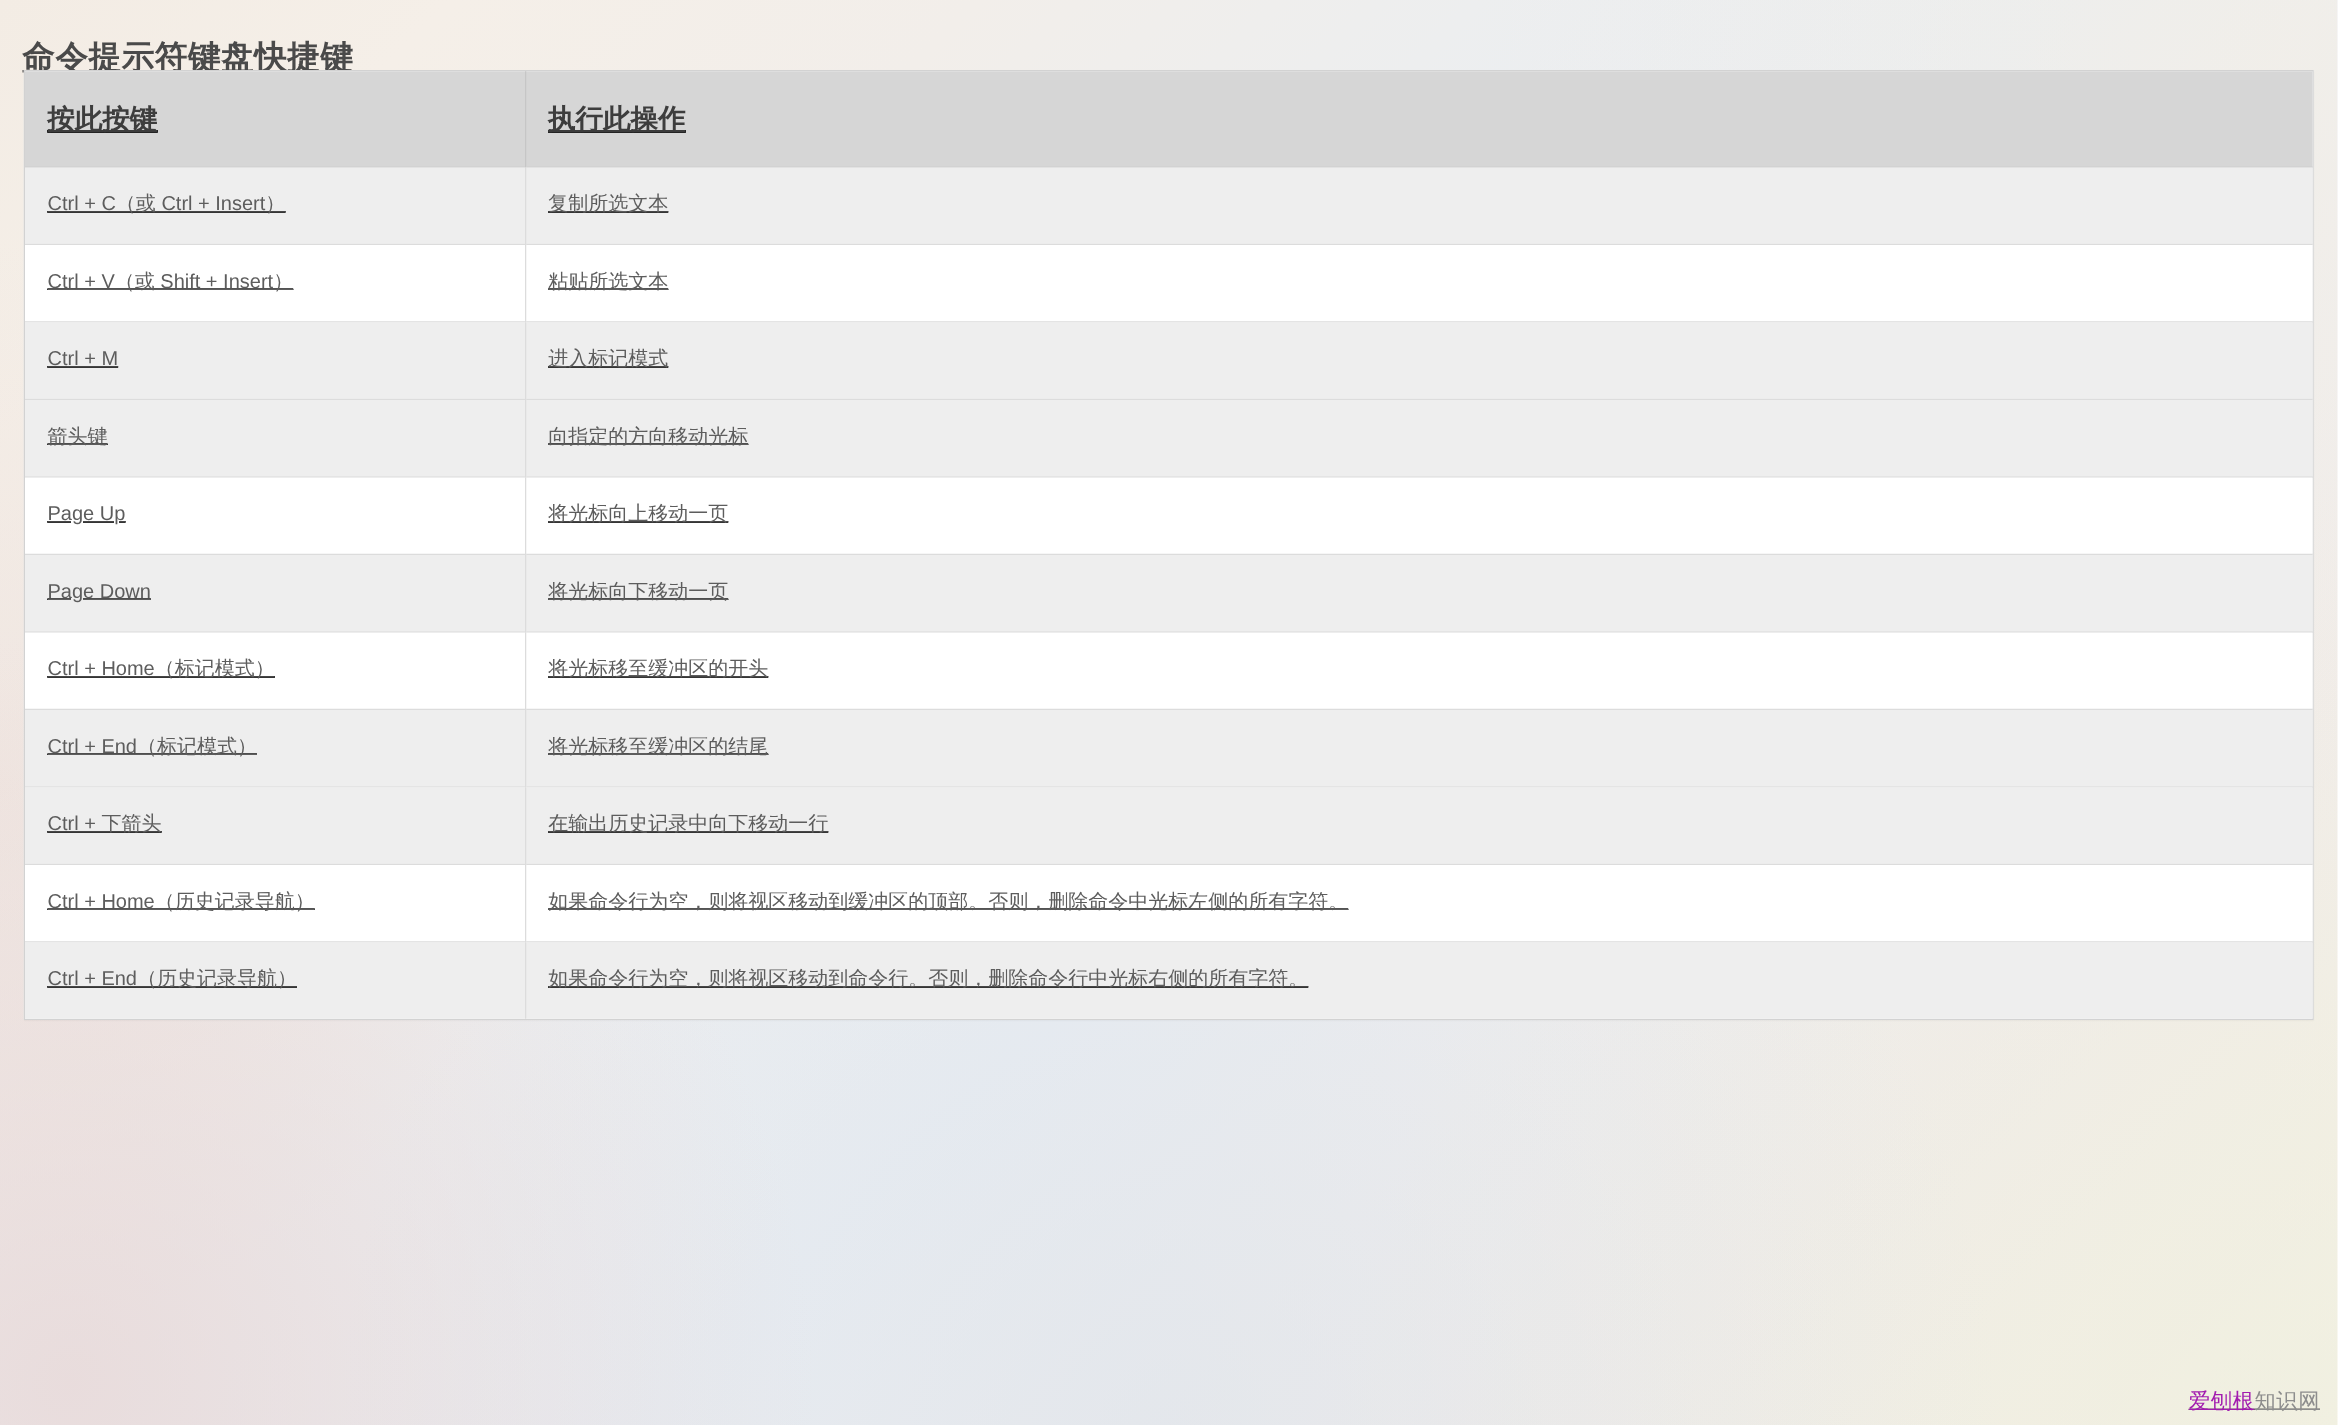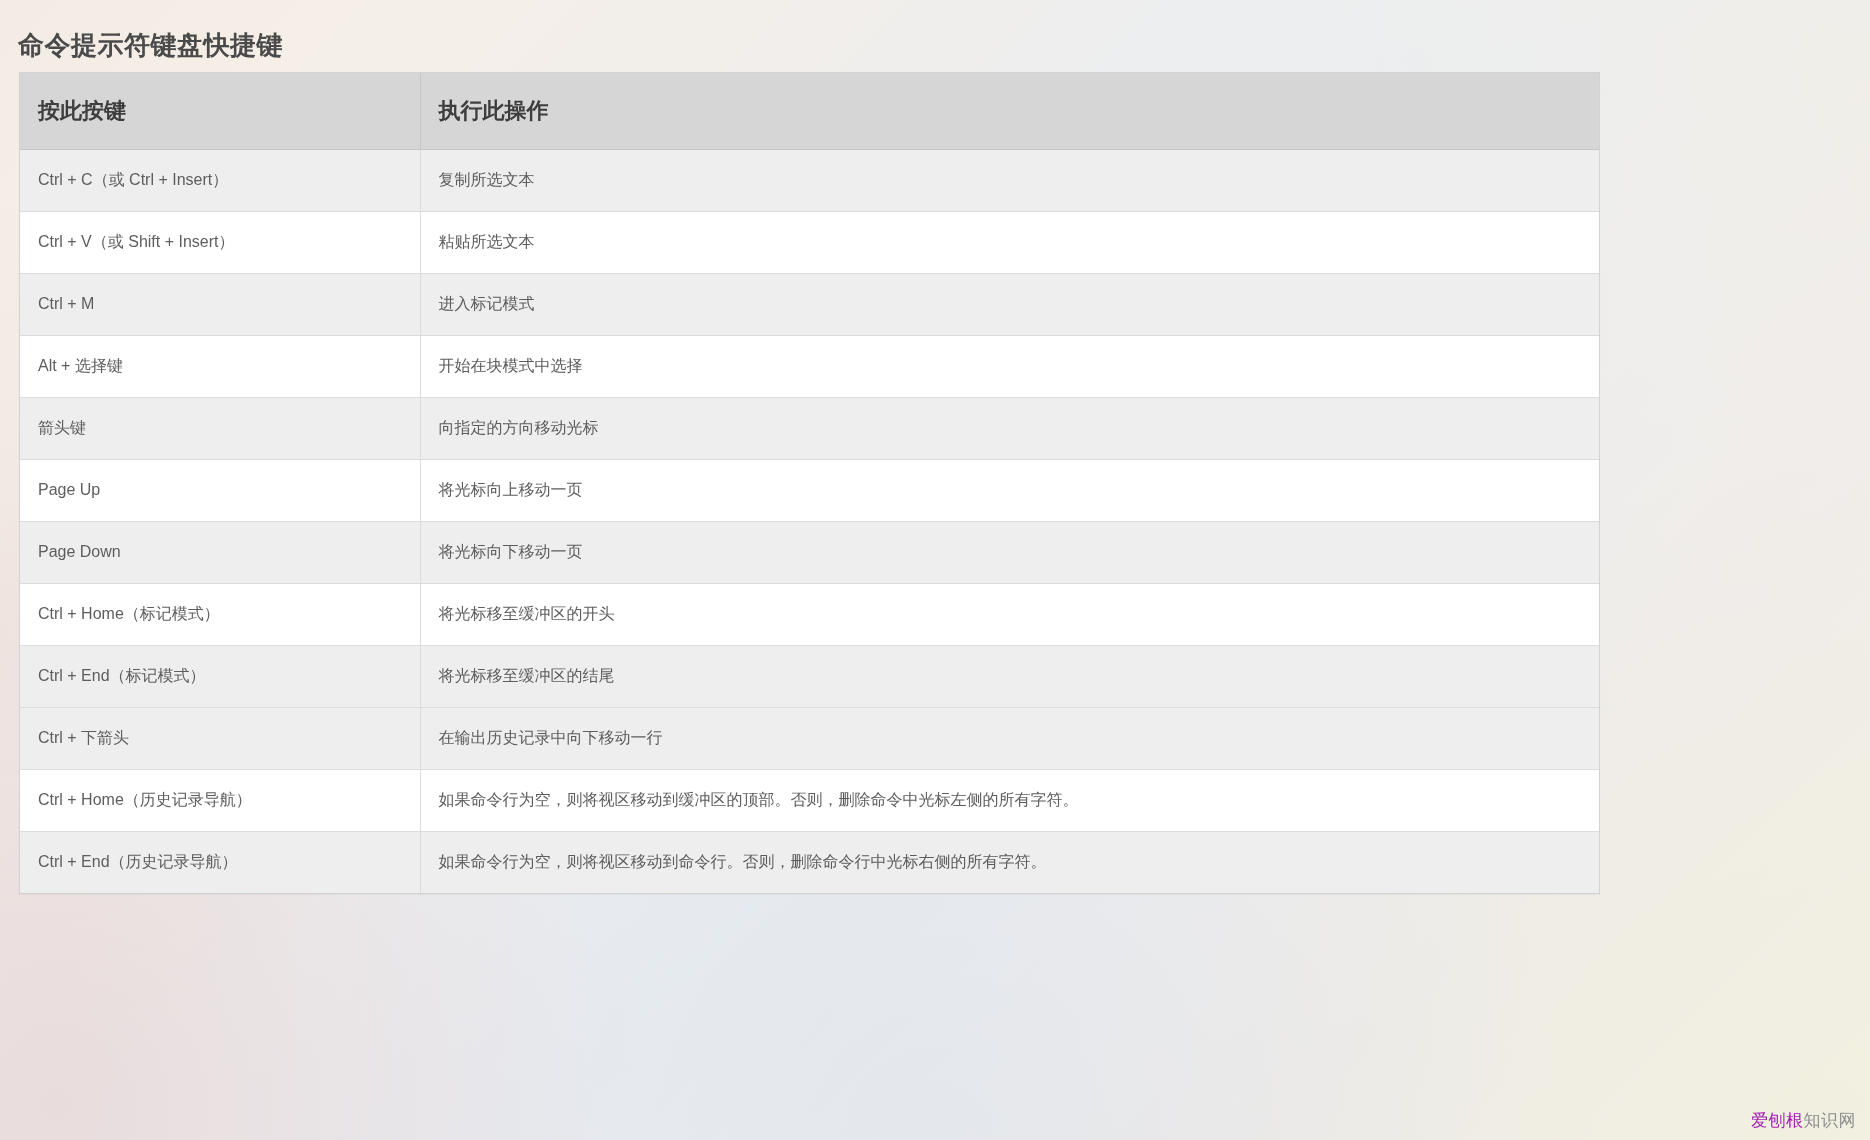--- a/index.html
+++ b/index.html
@@ -1,15 +1,15 @@
 <!DOCTYPE html>
 <html><head>
 <meta charset="utf-8">
 <style>
-  * { box-sizing: border-box; }
+  * { box-sizing: border-box; text-decoration: underline; }
   html, body {
     margin: 0;
     padding: 0;
     width: 1870px;
     height: 1140px;
     overflow: hidden;
     font-family: "Liberation Sans", "DejaVu Sans", sans-serif;
   }
   body {
     background: linear-gradient(135deg,
@@ -51,22 +51,22 @@
     font-size: 26px;
     font-weight: bold;
     color: #4a4a4a;
     letter-spacing: 0.5px;
     line-height: 34px;
     white-space: nowrap;
   }
   .table-wrap {
     position: absolute;
     left: 19px;
-    top: 72px;
-    width: 1581px;
+    top: 56px;
+    width: 1832px;
     border: 1px solid #d2d2d2;
     background: #ffffff;
     box-shadow: 0 1px 1px rgba(0,0,0,0.04);
   }
   table.shortcuts {
     width: 100%;
     border-collapse: collapse;
     table-layout: fixed;
   }
   table.shortcuts col.c-key { width: 400px; }
@@ -141,24 +141,20 @@
           <td>复制所选文本</td>
         </tr>
         <tr class="even">
           <td>Ctrl + V（或 Shift + Insert）</td>
           <td>粘贴所选文本</td>
         </tr>
         <tr class="odd">
           <td>Ctrl + M</td>
           <td>进入标记模式</td>
         </tr>
-        <tr class="even">
-          <td>Alt + 选择键</td>
-          <td>开始在块模式中选择</td>
-        </tr>
         <tr class="odd">
           <td>箭头键</td>
           <td>向指定的方向移动光标</td>
         </tr>
         <tr class="even">
           <td>Page Up</td>
           <td>将光标向上移动一页</td>
         </tr>
         <tr class="odd">
           <td>Page Down</td>

